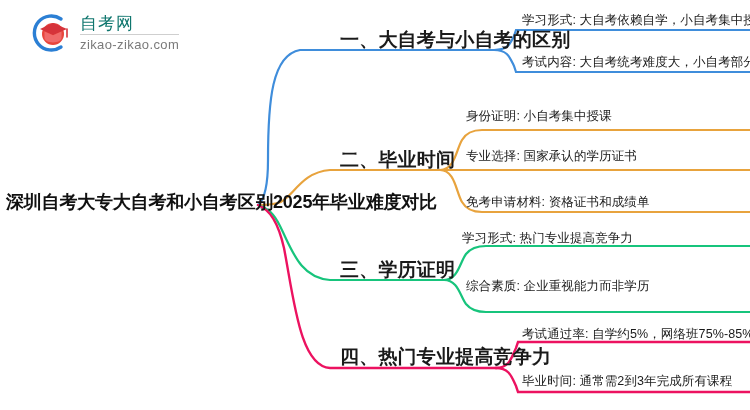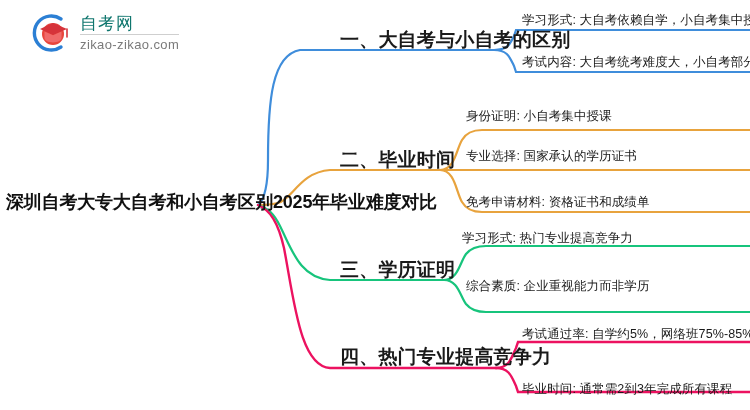--- a/index.html
+++ b/index.html
@@ -86,21 +86,21 @@
 
   
   #l0-0 { left: 522px; top: 14px; }
   #l0-1 { left: 522px; top: 56px; }
   #l1-0 { left: 466px; top: 110px; }
   #l1-1 { left: 466px; top: 150px; }
   #l1-2 { left: 466px; top: 196px; text-align: center; }
   #l2-0 { left: 462px; top: 232px; }
   #l2-1 { left: 466px; top: 280px; }
   #l3-0 { left: 522px; top: 328px; }
-  #l3-1 { left: 522px; top: 375px; margin-top: 8px; }
+  #l3-1 { left: 522px; top: 375px; }
 </style>
 </head>
 <body>
 
 <div id="logo">
   <div id="logo-mark">
     <svg width="46" height="46" viewBox="0 0 46 46">
       <path d="M33 9 A17 17 0 1 0 33 37" fill="none" stroke="#2b7fd4" stroke-width="3.4" stroke-linecap="round"></path>
       <path d="M36 12 A15 15 0 0 0 36 34" fill="none" stroke="#2b7fd4" stroke-width="3.4" stroke-linecap="round" opacity="0"></path>
       <circle cx="25" cy="24" r="11" fill="#e8453c"></circle>

